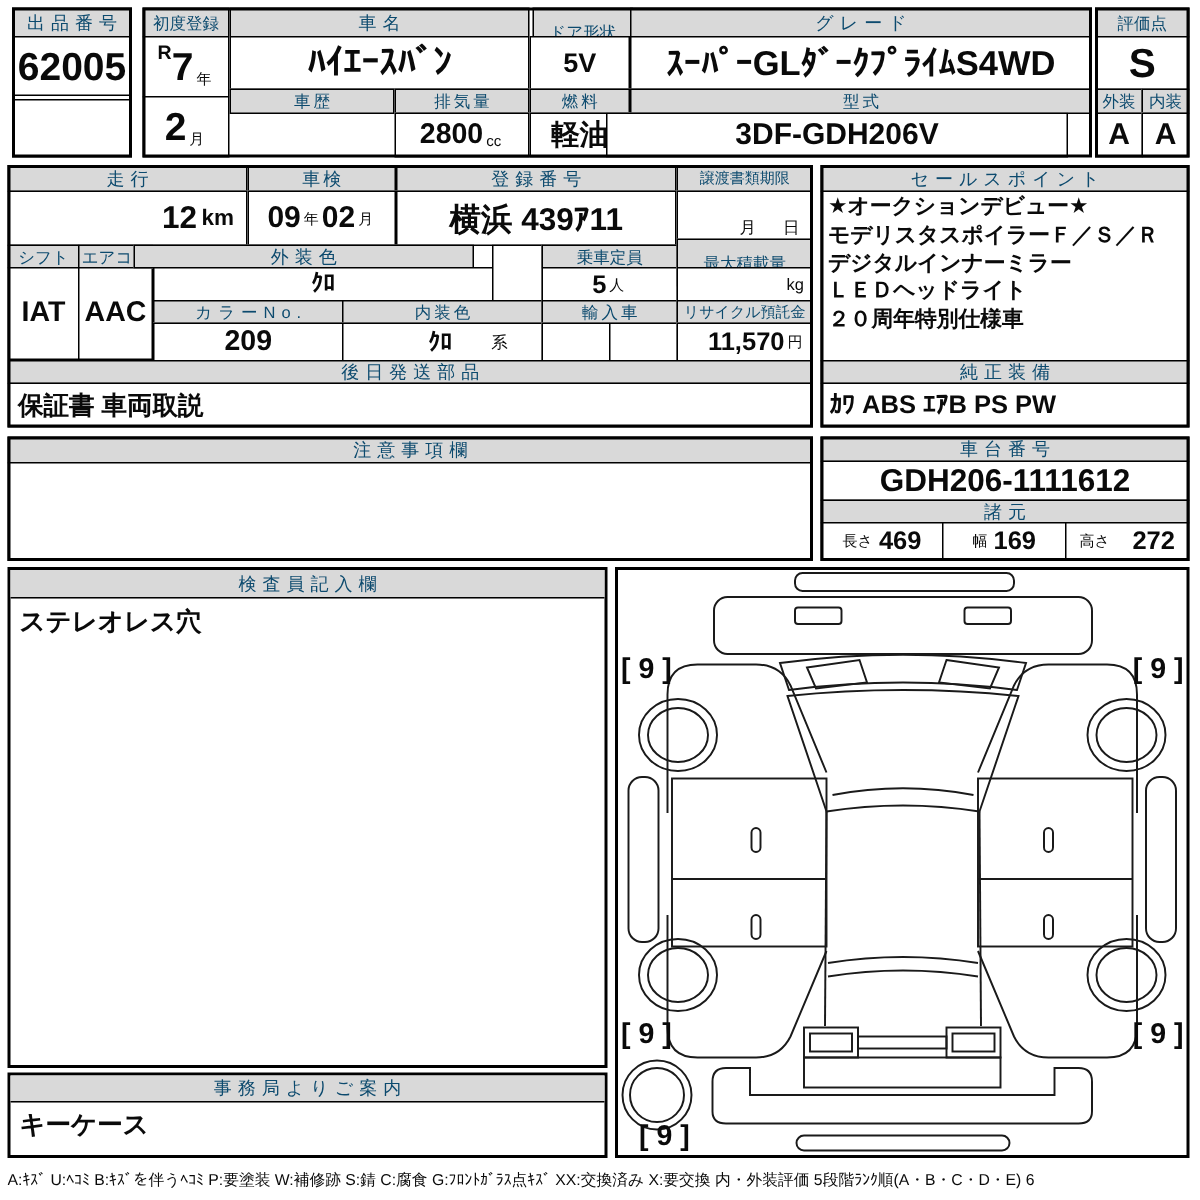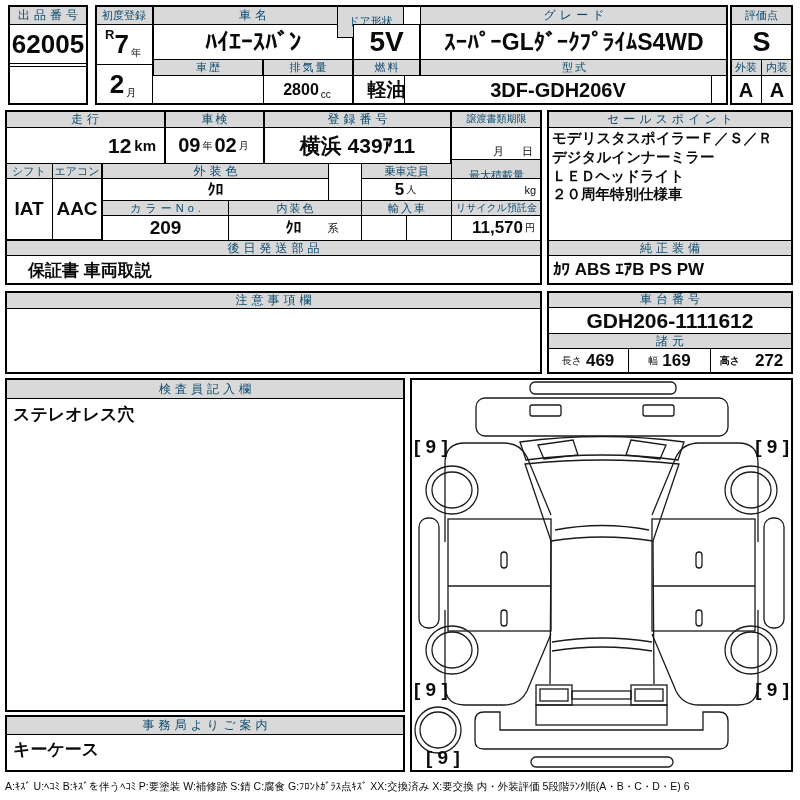--- a/index.html
+++ b/index.html
@@ -39,26 +39,26 @@
   <div class="abs val" style="left:95px;top:64px;width:58px;height:41px">
     <span class="big">2</span>
     <span class="u" style="align-self:flex-end;margin-bottom:4px">月</span>
   </div>
 
   <div class="abs hdr ls4" style="left:153px;top:5px;width:200px;height:20px">車名</div>
   <div class="abs val" style="left:153px;top:24px;width:200px;height:36px;font-size:24px">ﾊｲｴｰｽﾊﾞﾝ</div>
   <div class="abs hdr ls2 fs11" style="left:153px;top:59px;width:110px;height:17px">車歴</div>
   <div class="abs hdr ls2 fs11" style="left:263px;top:59px;width:90px;height:17px">排気量</div>
   <div class="abs val" style="left:263px;top:75px;width:90px;height:30px">
-    <span style="font-size:16px">2800</span>
+    <span style="font-size:19px">2800</span>
     <span class="u" style="align-self:flex-end;margin-bottom:4px">cc</span>
   </div>
 
-  <div class="abs hdr fs11" style="left:337px;top:5px;width:67px;height:33px">ドア形状</div>
-  <div class="abs val" style="left:353px;top:24px;width:67px;height:36px;font-size:28px">5V</div>
+  <div class="abs hdr fs11" style="left:355px;top:5px;width:67px;height:33px">ドア形状</div>
+  <div class="abs val" style="left:353px;top:24px;width:67px;height:36px;font-size:18px">5V</div>
   <div class="abs hdr ls2 fs11" style="left:353px;top:59px;width:67px;height:17px">燃料</div>
   <div class="abs val" style="left:353px;top:75px;width:67px;height:30px;font-size:19px">軽油</div>
 
   <div class="abs hdr ls4" style="left:420px;top:5px;width:308px;height:20px">グレード</div>
   <div class="abs val" style="left:420px;top:24px;width:308px;height:36px;font-size:23px">ｽｰﾊﾟｰGLﾀﾞｰｸﾌﾟﾗｲﾑS4WD</div>
   <div class="abs hdr ls2 fs11" style="left:420px;top:59px;width:308px;height:17px">型式</div>
   <div class="abs val" style="left:404px;top:75px;width:308px;height:30px;font-size:20px">3DF-GDH206V</div>
 
   <div class="abs hdr fs11" style="left:730px;top:5px;width:63px;height:20px">評価点</div>
   <div class="abs val" style="left:730px;top:24px;width:63px;height:36px;font-size:27px">S</div>
@@ -85,21 +85,21 @@
   <div class="abs val right" style="left:451px;top:127px;width:91px;height:37px;align-items:flex-end;padding:0 8px 4px 0;font-weight:400">
     <span class="fs11" style="margin-right:18px">月</span>
     <span class="fs11">日</span>
   </div>
 
   <div class="abs hdr fs11" style="left:5px;top:163px;width:48px;height:16px">シフト</div>
   <div class="abs hdr fs11" style="left:52px;top:163px;width:50px;height:16px">エアコン</div>
   <div class="abs val" style="left:5px;top:178px;width:48px;height:62px;font-size:19px">IAT</div>
   <div class="abs val" style="left:52px;top:178px;width:50px;height:62px;font-size:19px">AAC</div>
 
-  <div class="abs hdr ls4" style="left:102px;top:163px;width:227px;height:16px">外装色</div>
+  <div class="abs hdr ls4" style="left:89px;top:163px;width:227px;height:16px">外装色</div>
   <div class="abs val" style="left:102px;top:178px;width:227px;height:23px;font-size:16px">ｸﾛ</div>
   <div class="abs val" style="left:328px;top:163px;width:34px;height:38px"></div>
 
   <div class="abs hdr fs11" style="left:361px;top:163px;width:91px;height:16px">乗車定員</div>
   <div class="abs val" style="left:361px;top:178px;width:91px;height:23px">
     <span style="font-size:17px">5</span>
     <span class="u">人</span>
   </div>
   <div class="abs hdr fs11" style="left:451px;top:159px;width:91px;height:32px">最大積載量</div>
   <div class="abs val right" style="left:451px;top:178px;width:91px;height:23px;padding-right:5px;font-weight:400">
@@ -116,24 +116,25 @@
   <div class="abs hdr ls2 fs11" style="left:361px;top:200px;width:91px;height:16px">輸入車</div>
   <div class="abs val" style="left:361px;top:215px;width:46px;height:26px"></div>
   <div class="abs val" style="left:406px;top:215px;width:46px;height:26px"></div>
   <div class="abs hdr fs10" style="left:451px;top:200px;width:91px;height:16px">リサイクル預託金</div>
   <div class="abs val right" style="left:451px;top:215px;width:91px;height:26px;padding-right:4px">
     <span style="font-size:17px">11,570</span>
     <span class="u">円</span>
   </div>
 
   <div class="abs hdr ls4" style="left:5px;top:240px;width:537px;height:16px">後日発送部品</div>
-  <div class="abs val left" style="left:5px;top:255px;width:537px;height:30px;font-size:17px;padding-left:22px">保証書 車両取説</div>
+  <div class="abs val left" style="left:5px;top:255px;width:537px;height:30px;font-size:17px;padding-left:6px">保証書 車両取説</div>
 
   <div class="abs hdr ls4" style="left:547px;top:110px;width:246px;height:18px">セールスポイント</div>
   <div class="abs" style="left:547px;top:127px;width:246px;height:114px;border:1px solid #000;background:#fff;padding:1px 0 0 4px">
+    <div class="salesline">★オークションデビュー★</div>
     <div class="salesline">モデリスタスポイラーＦ／Ｓ／Ｒ</div>
     <div class="salesline">デジタルインナーミラー</div>
     <div class="salesline">ＬＥＤヘッドライト</div>
     <div class="salesline">２０周年特別仕様車</div>
   </div>
   <div class="abs hdr ls4" style="left:547px;top:240px;width:246px;height:16px">純正装備</div>
   <div class="abs val left" style="left:547px;top:255px;width:246px;height:30px;font-size:17px;padding-left:5px">ｶﾜ ABS ｴｱB PS PW</div>
 
   <div class="abs hdr ls4" style="left:5px;top:291px;width:537px;height:18px">注意事項欄</div>
   <div class="abs val left" style="left:5px;top:308px;width:537px;height:66px;align-items:flex-start;padding:3px 6px"></div>
@@ -143,21 +144,21 @@
   <div class="abs hdr ls4" style="left:547px;top:333px;width:246px;height:16px">諸元</div>
   <div class="abs val" style="left:547px;top:348px;width:82px;height:26px">
     <span class="fs10" style="font-weight:400;margin-right:4px">長さ</span>
     <span style="font-size:17px">469</span>
   </div>
   <div class="abs val" style="left:628px;top:348px;width:83px;height:26px">
     <span class="fs10" style="font-weight:400;margin-right:4px">幅</span>
     <span style="font-size:17px">169</span>
   </div>
   <div class="abs val" style="left:710px;top:348px;width:83px;height:26px">
-    <span class="fs10" style="font-weight:700;margin-right:15px">高さ</span>
+    <span class="fs10" style="font-weight:400;margin-right:15px">高さ</span>
     <span style="font-size:17px">272</span>
   </div>
 
   <div class="abs" style="left:5px;top:378px;width:400px;height:334px;border:2px solid #000;background:#fff">
     <div class="hdr ls4" style="width:100%;height:19px;border:none;border-bottom:1px solid #000">検査員記入欄</div>
     <div style="padding:4px 6px;font-size:17px;font-weight:700">ステレオレス穴</div>
   </div>
   <div class="abs" style="left:5px;top:715px;width:400px;height:57px;border:2px solid #000;background:#fff">
     <div class="hdr ls4" style="width:100%;height:18px;border:none;border-bottom:1px solid #000">事務局よりご案内</div>
     <div style="padding:3px 6px;font-size:17px;font-weight:700">キーケース</div>

